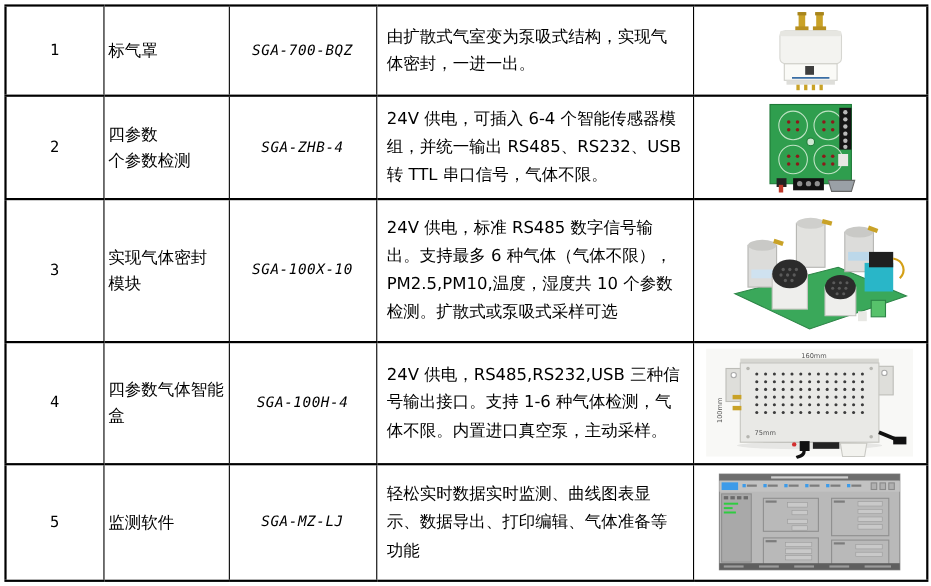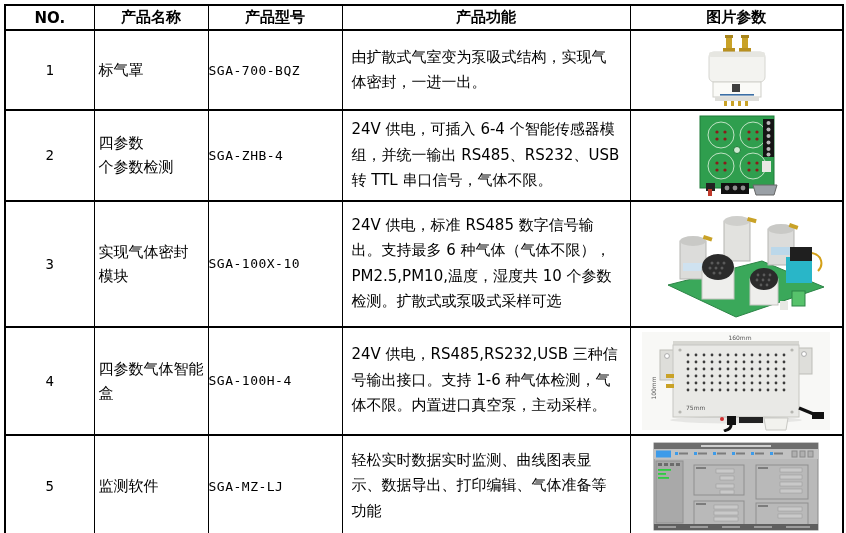--- a/index.html
+++ b/index.html
@@ -15,46 +15,39 @@
     border-left:1px solid #000; border-right:1px solid #000;
     border-top:2px solid #000; border-bottom:2px solid #000;
     vertical-align:middle; overflow:hidden;
   }
   th {
     font-size:15px; font-weight:bold; text-align:center;
     font-family:"DejaVu Sans", sans-serif; padding:2px 0;
   }
   td.cell-no { text-align:center; font-size:14px; font-family:"DejaVu Sans Mono", monospace; }
   td.cell-name { text-align:left; font-size:15px; line-height:24px; white-space:pre-line; padding:0 4px; }
-  td.cell-model { text-align:left; font-size:13px; font-family:"DejaVu Sans Mono", monospace; letter-spacing:0.5px; }
+  td.cell-model { text-align:center; font-size:13px; font-family:"DejaVu Sans Mono", monospace; letter-spacing:0.5px;font-style:italic; }
   td.cell-func { font-size:15px; line-height:25.5px; padding:6px 9px; text-align:left; }
   td.cell-img { text-align:center; padding:2px 0; }
   td.cell-img svg { display:block; margin:0 auto; }
   .dim-label { font-size:6px; fill:#555; font-family:"DejaVu Sans", sans-serif; }
 </style>
 </head>
 <body>
 
 <div class="page">
   <table class="product-table">
     <colgroup>
       <col style="width:89px">
         <col style="width:114px">
         <col style="width:134px">
         <col style="width:288px">
         <col style="width:213px">
     </colgroup>
     <tbody>
-        <tr style="height:24px">
-      <th>NO.</th>
-      <th>产品名称</th>
-      <th>产品型号</th>
-      <th>产品功能</th>
-      <th>图片参数</th>
-    </tr>
 
     <tr style="height:77px">
       <td class="cell-no">1</td>
       <td class="cell-name">标气罩</td>
       <td class="cell-model">SGA-700-BQZ</td>
       <td class="cell-func">由扩散式气室变为泵吸式结构，实现气体密封，一进一出。</td>
       <td class="cell-img">
         <svg width="120" height="74" viewBox="0 0 120 74">
           <rect x="50" y="2" width="6" height="15" fill="#c9a227"></rect>
           <rect x="49" y="2" width="8" height="3" fill="#a8851c"></rect>

